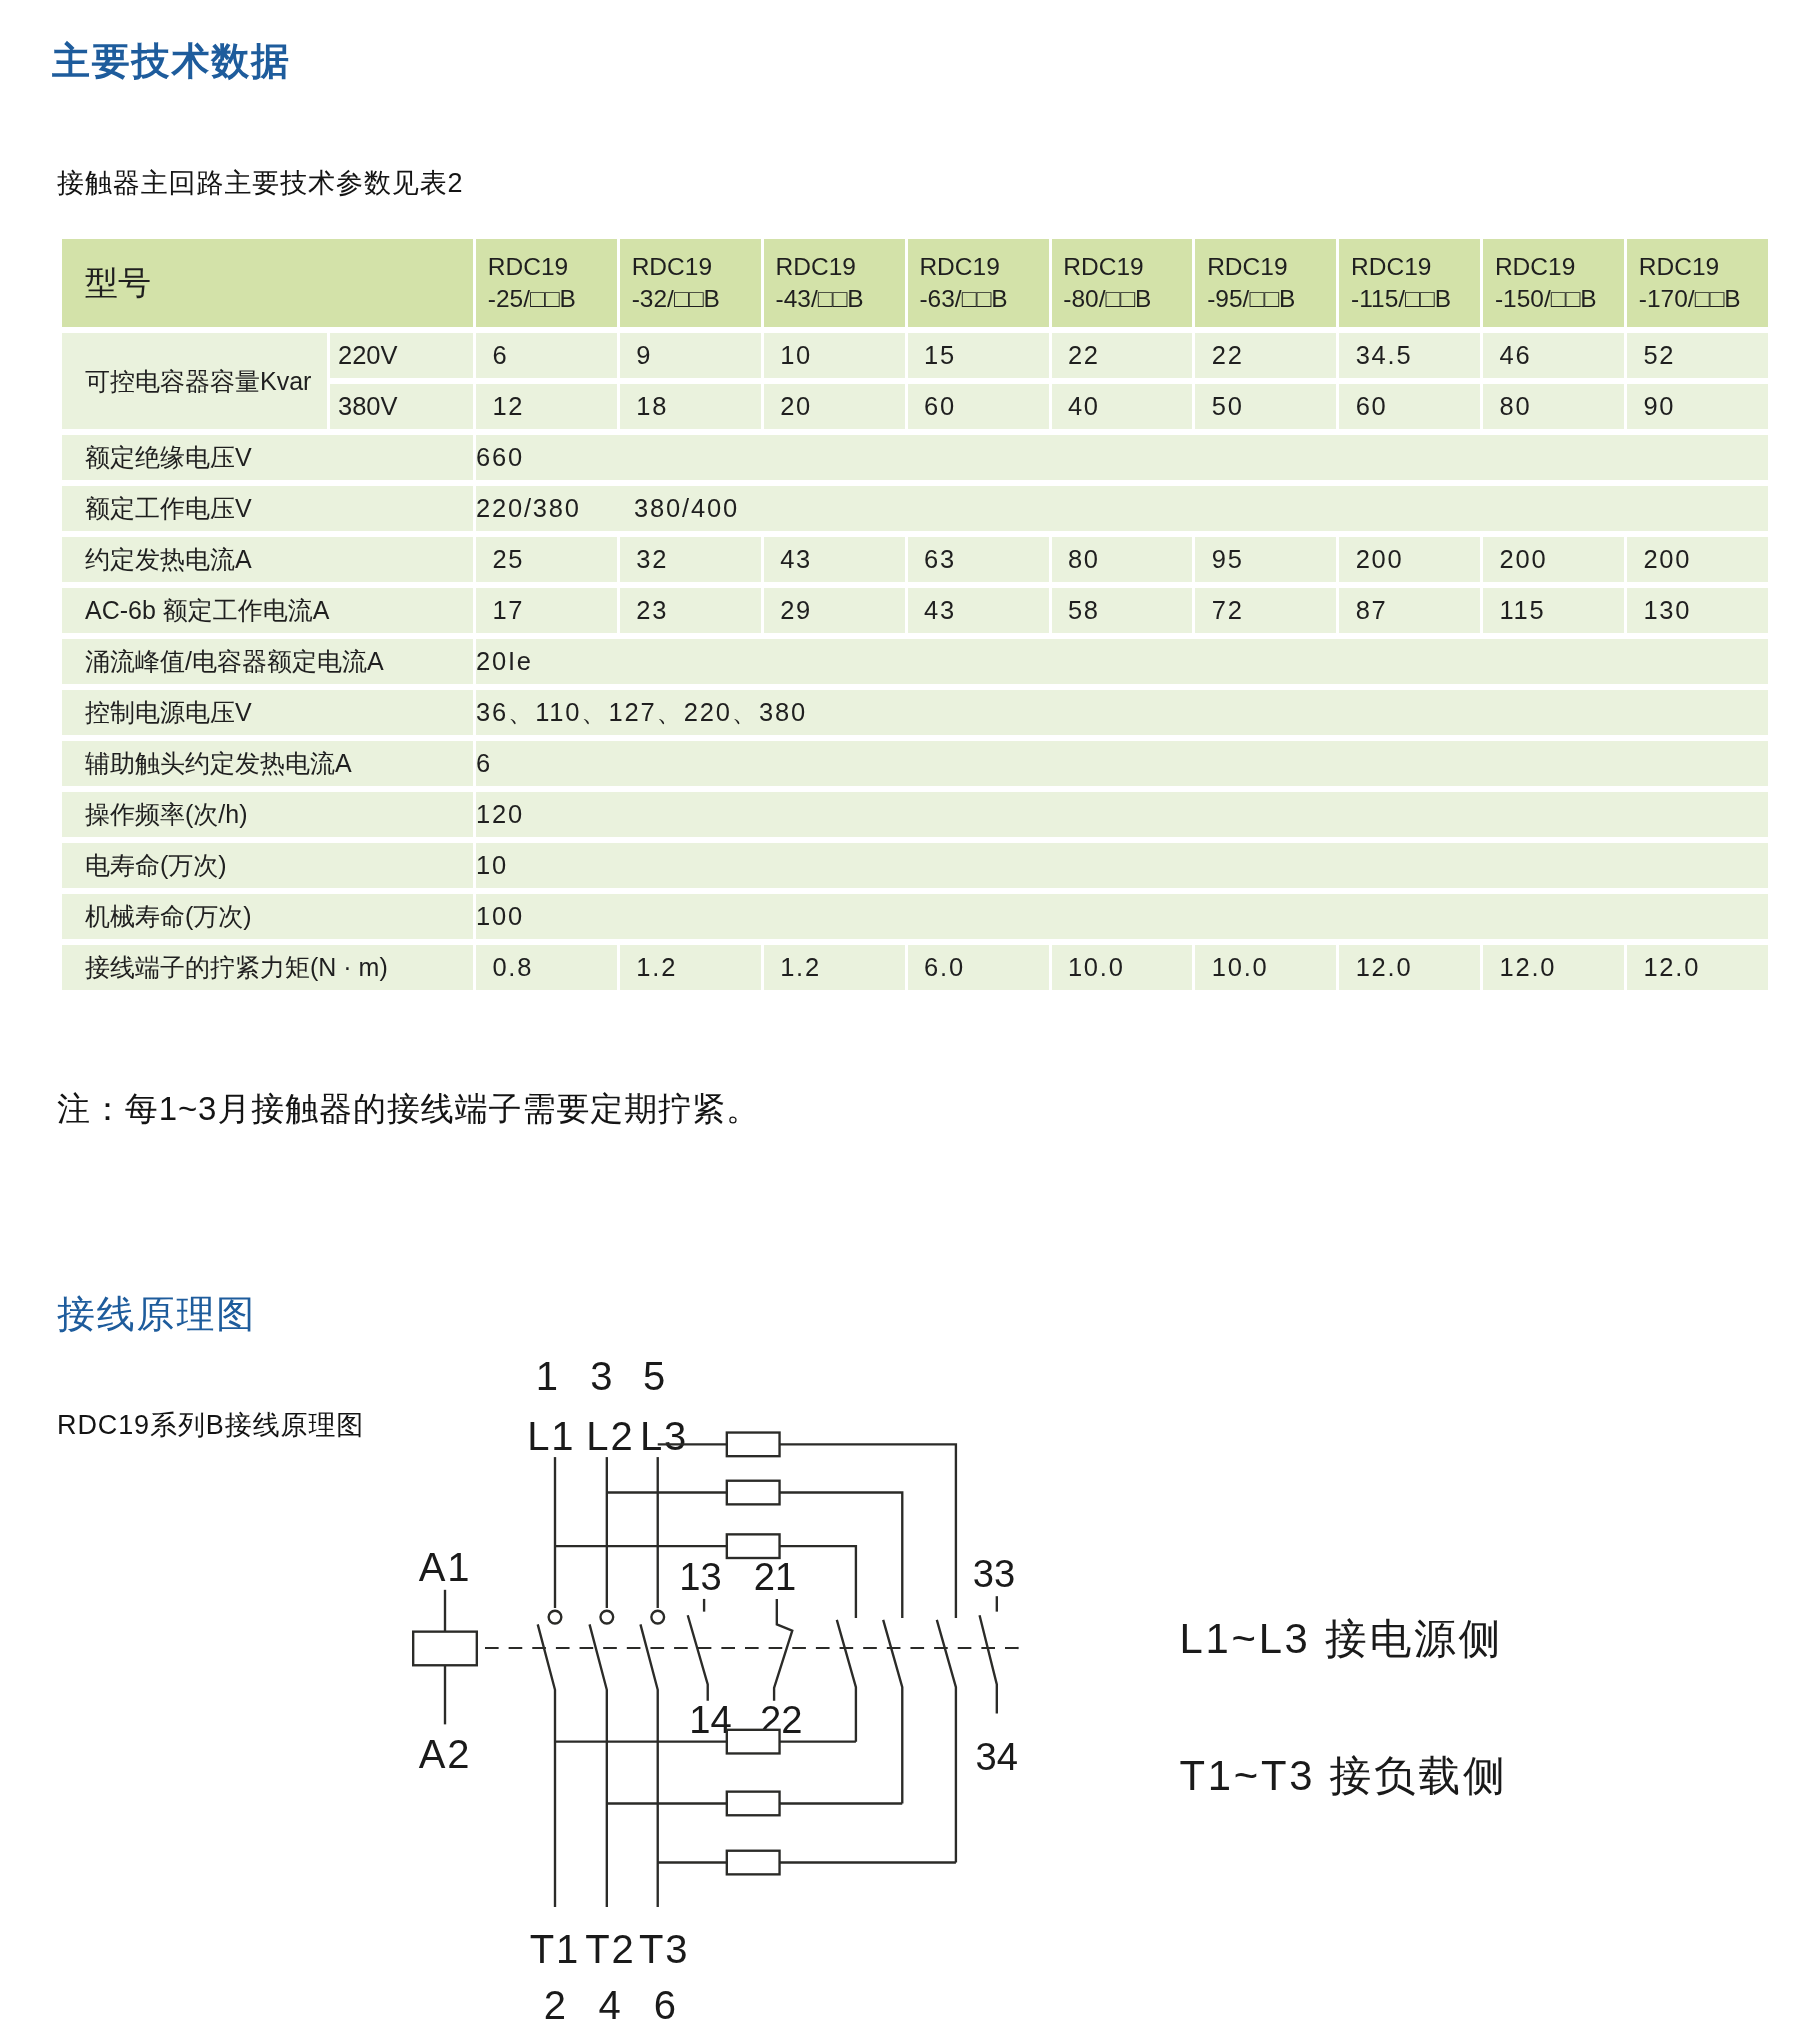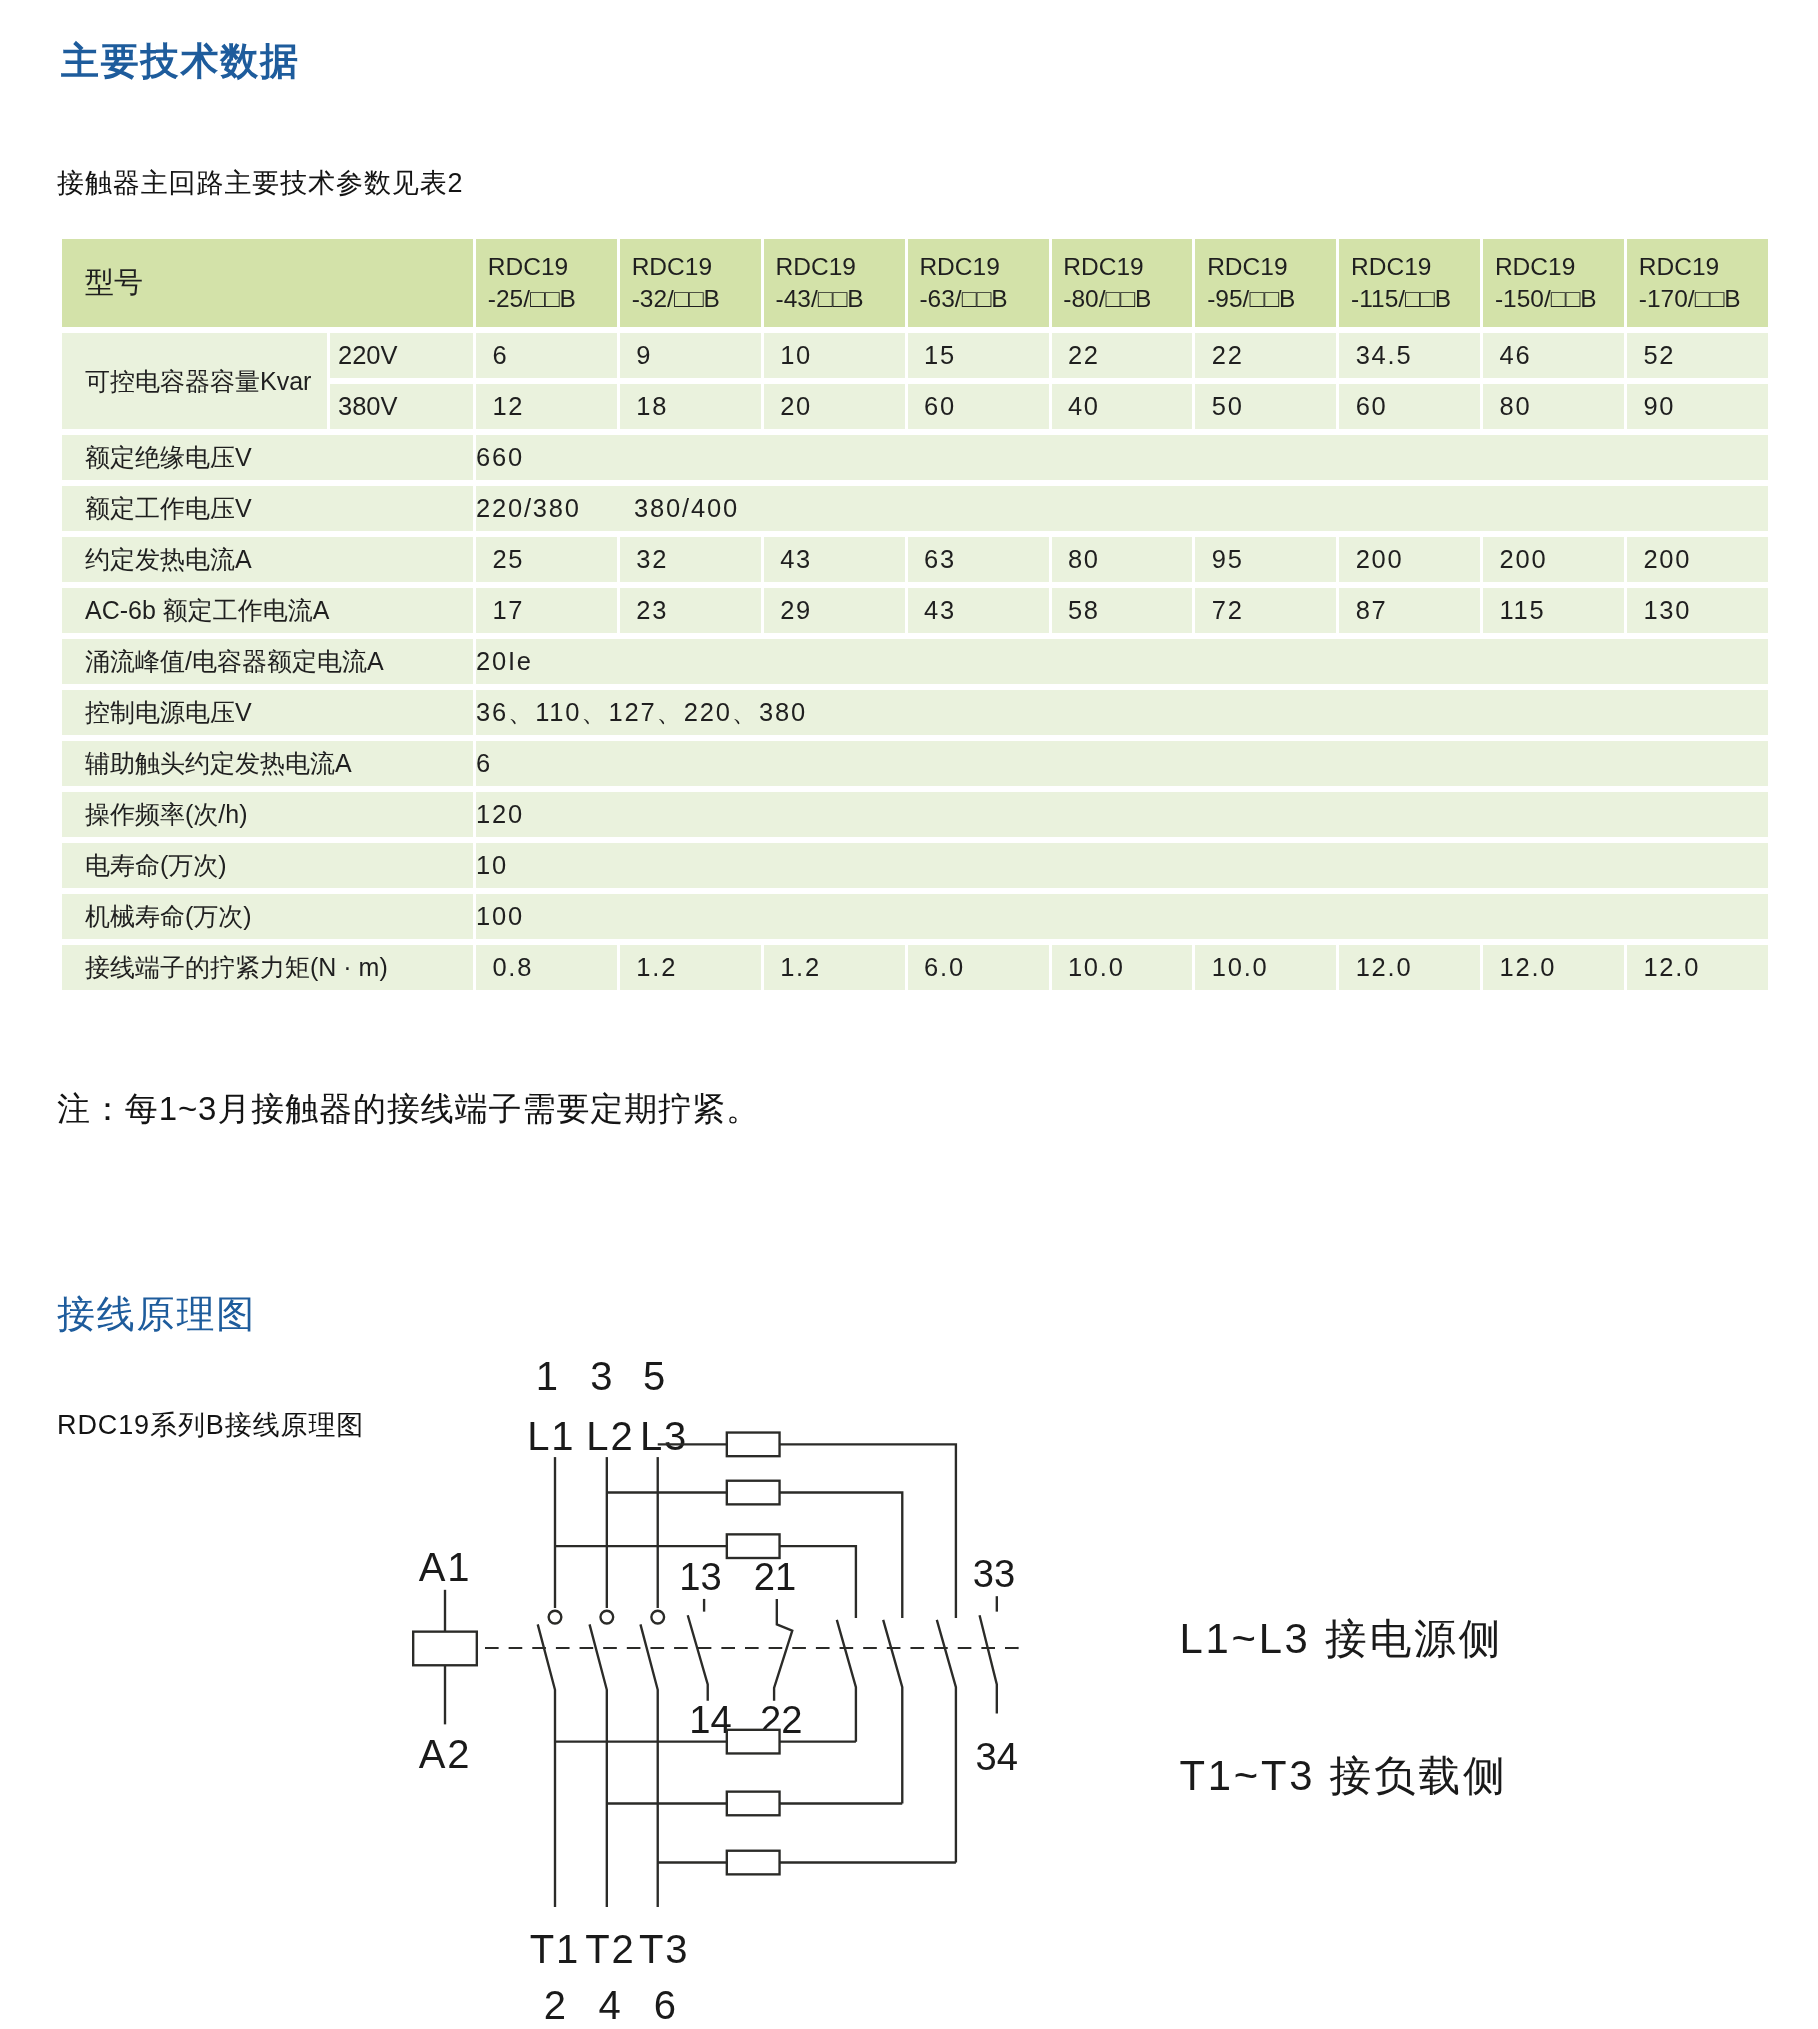--- a/index.html
+++ b/index.html
@@ -2,37 +2,37 @@
 <html style="font-size:14.5px"><head>
 <meta charset="utf-8">
 <style>
   html,body{margin:0;padding:0;background:#fff;}
   #page{
     position:relative;width:1818px;height:2029px;background:#ffffff;
     font-family:"Liberation Sans", sans-serif;color:#1a1a1a;overflow:hidden;
   }
   .abs{position:absolute;}
   
-  .h-main{left:61px;top:36px;font-size:38px;font-weight:600;color:#1e5c9c;letter-spacing:1.8px;}
+  .h-main{left:52px;top:36px;font-size:38px;font-weight:600;color:#1e5c9c;letter-spacing:1.8px;}
   .h-sub{left:57px;top:165px;font-size:27px;color:#141414;letter-spacing:0.9px;}
   .tbl-tag{left:0;top:180px;width:1771px;text-align:right;font-size:26px;color:#141414;}
   .h-diag{left:57px;top:1289px;font-size:38px;font-weight:400;color:#1e5c9c;letter-spacing:1.8px;}
   .h-diag-sub{left:57px;top:1407px;font-size:27px;color:#141414;letter-spacing:0.9px;}
   .note{left:57px;top:1071px;font-size:33px;color:#141414;letter-spacing:0.9px;margin-top:16px;}
   
   #spec-table{
     position:absolute;left:59px;top:233px;width:1712px;
     border-collapse:separate;border-spacing:3.6px 6.4px;table-layout:fixed;
   }
   #spec-table td,#spec-table th{
     background:#eaf2dd;font-weight:normal;text-align:left;
     font-size:25.5px;color:#1f1f1f;padding:0 0 0 16.4px;vertical-align:middle;
   }
   #spec-table thead th{background:#d3e2a9;height:88px;font-size:24.5px;line-height:1.3;padding-left:11.8px;}
-  #spec-table thead th.corner{padding-left:23px;font-size:29px;margin-top:44px;}
+  #spec-table thead th.corner{padding-left:23px;font-size:33px;margin-top:44px;}
   #spec-table tbody td{height:45px;}
   #spec-table td.lbl{padding-left:23px;font-size:25px;}
   #spec-table td.sub{padding-left:8px;}
   #spec-table td.val{letter-spacing:1.8px;}
   #spec-table td.spanval{text-align:left;padding-left:0;letter-spacing:1.8px;white-space:pre;}
   
   #diagram{position:absolute;left:345px;top:1346px;width:1200px;height:684px;}
   #diagram text{font-family:"Liberation Sans", sans-serif;fill:#1a1a1a;}
   #diagram .wire{stroke:#2b2b28;stroke-width:2.6;fill:none;}
   #diagram .box{stroke:#2b2b28;stroke-width:2.6;fill:#ffffff;}

